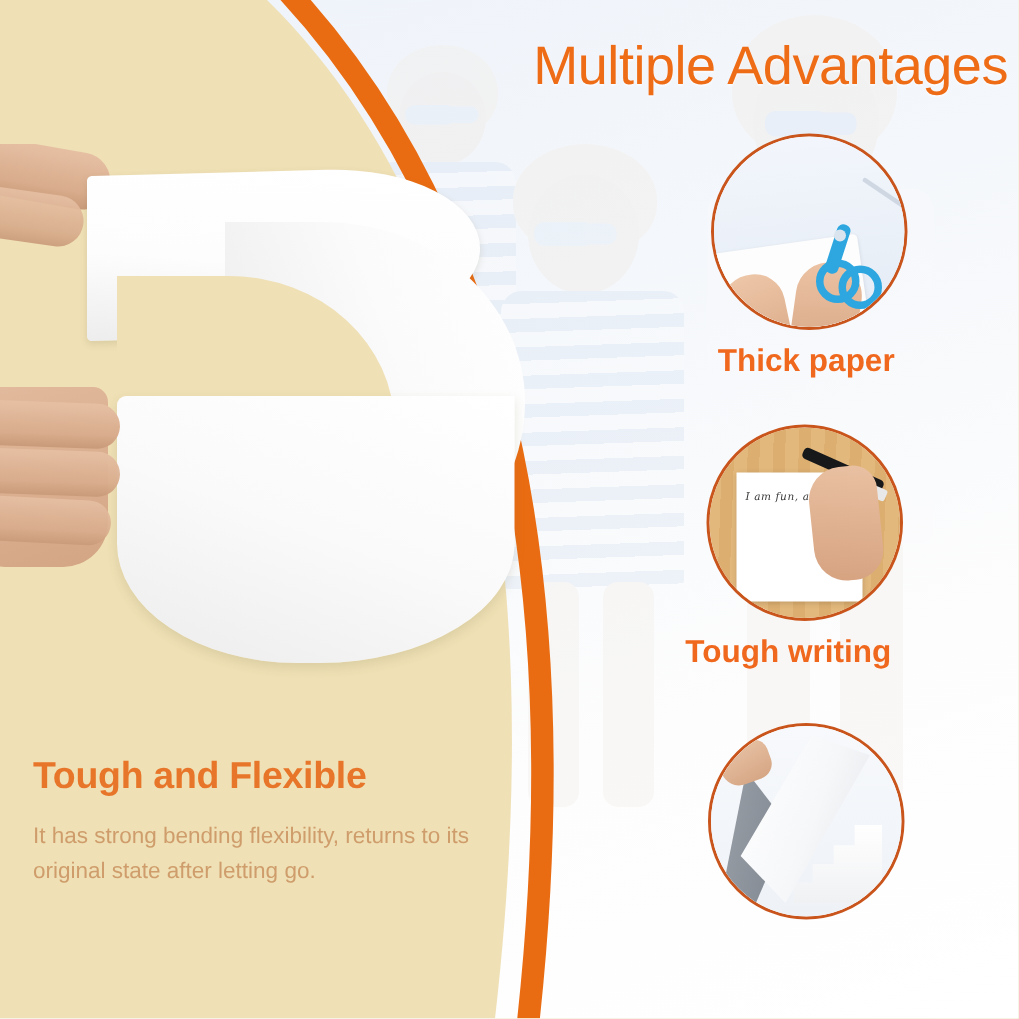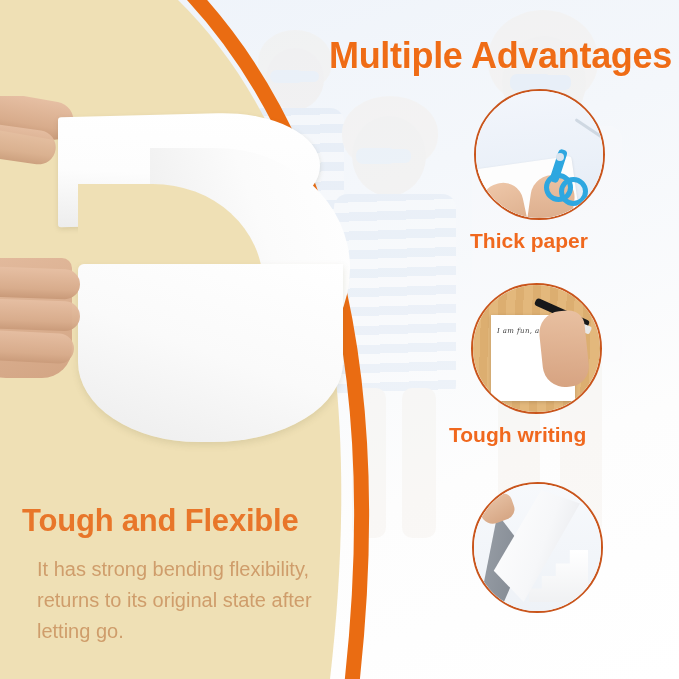--- a/index.html
+++ b/index.html
@@ -81,45 +81,44 @@
   }
   .palm{
     position:absolute;background:linear-gradient(160deg,#e3bb9e 0%,#d3a584 100%);
     border-radius:40px 10px 30px 46px;
   }
 
   
   .headline{
     position:absolute;left:280px;top:24px;width:392px;
     text-align:right;
-    font-size:36px;font-weight:bold;letter-spacing:-.3px;
+    font-size:36px;font-weight:normal;letter-spacing:-.3px;
     color:#ef6c16;line-height:1.1;
     text-shadow:0 1px 1px rgba(255,255,255,.55);
-    margin-top:12px;
   }
 
   
   .copy{position:absolute;left:22px;top:503px;width:330px;}
   .copy-title{
-    font-size:31px;font-weight:bold;color:#e8762a;letter-spacing:-.2px;
+    font-size:25px;font-weight:bold;color:#e8762a;letter-spacing:-.2px;
     margin:0 0 14px 0;
   }
   .copy-body{
-    font-size:20px;line-height:1.55;color:#cf9d6b;margin:15px;
+    font-size:15px;line-height:1.55;color:#cf9d6b;margin:0;
   }
 
   
   .feature{position:absolute;}
   .circle{
     position:relative;width:131px;height:131px;border-radius:50%;
     border:2.5px solid #c9551c;overflow:hidden;background:#fff;
     box-sizing:border-box;
   }
   .feature-label{
-    margin-top:9px;
+    margin-top:9px;text-align:center;
     font-size:21px;font-weight:bold;color:#f0681e;white-space:nowrap;
   }
   .f1{left:474px;top:89px;}
   .f2{left:471px;top:283px;}
   .f3{left:472px;top:482px;}
   .f1 .feature-label{margin-left:-4px;}
   .f2 .feature-label{margin-left:-22px;}
   .f3 .feature-label{margin-left:-4px;}
 
   

